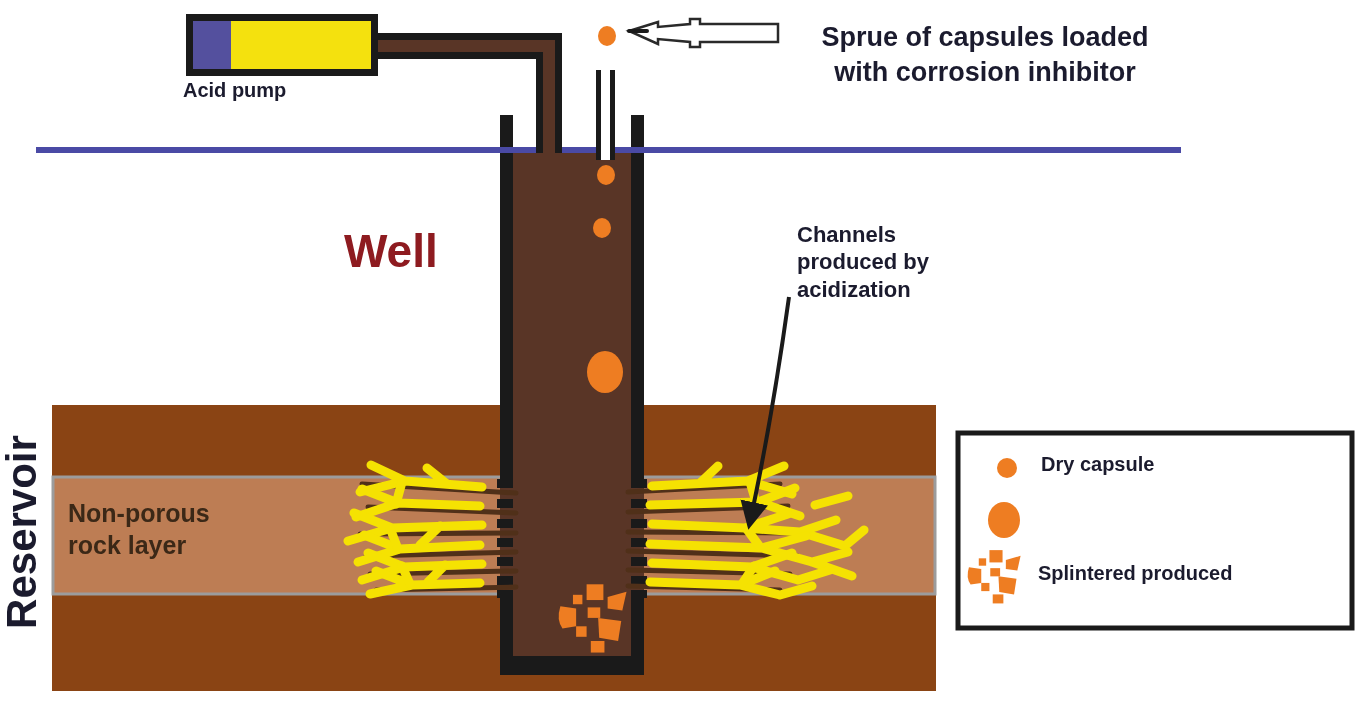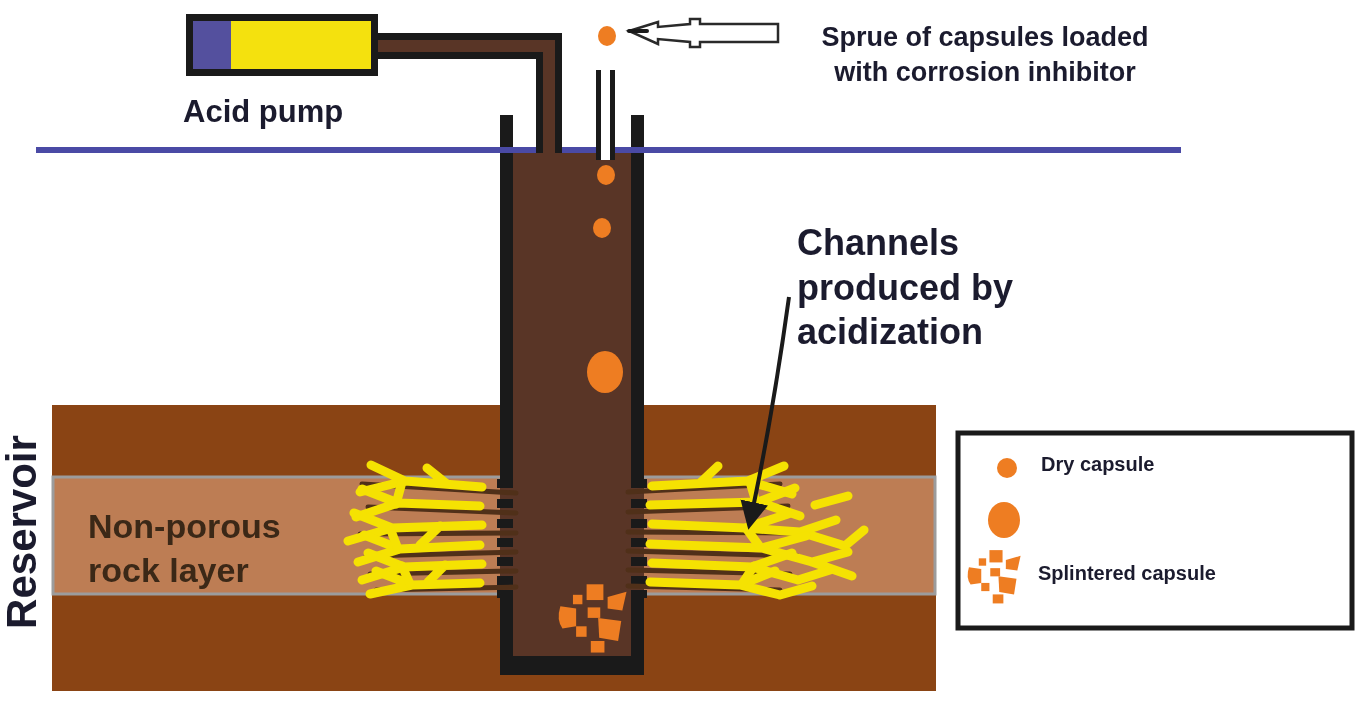--- a/index.html
+++ b/index.html
@@ -3,26 +3,26 @@
 <meta charset="utf-8">
 <style>
   html,body{margin:0;padding:0;}
   body{
     width:1358px;height:704px;position:relative;background:#ffffff;
     font-family:"Liberation Sans", sans-serif;overflow:hidden;
   }
   #stage{position:absolute;left:0;top:0;width:1358px;height:704px;}
   svg{position:absolute;left:0;top:0;}
   .lbl{position:absolute;font-weight:bold;color:var(--label-dark);white-space:pre-line;}
-  .lbl-acid{left:183px;top:94px;font-size:31px;}
+  .lbl-acid{left:183px;top:79px;font-size:20px;}
   .lbl-well{left:344px;top:224px;font-size:46px;color:var(--well-text);}
   .lbl-reservoir{left:-103px;top:508px;width:250px;text-align:center;font-size:42px;
       transform:rotate(-90deg);}
-  .lbl-nonporous{left:88px;top:497px;font-size:34px;line-height:1.28;color:var(--rock-label);margin-top:8px;}
-  .lbl-channels{left:797px;top:221px;font-size:36px;line-height:1.24;}
+  .lbl-nonporous{left:68px;top:497px;font-size:25px;line-height:1.28;color:var(--rock-label);}
+  .lbl-channels{left:797px;top:221px;font-size:22px;line-height:1.24;}
   .lbl-sprue{left:778px;top:4px;width:414px;text-align:center;font-size:27px;line-height:1.3;margin-top:16px;}
   .lbl-legend{font-size:20px;}
   .lbl-legend.l1{left:1041px;top:453px;}
   .lbl-legend.l2{left:1041px;top:504px;}
   .lbl-legend.l3{left:1038px;top:562px;}
 
   
   .f-resv{fill:var(--reservoir-brown);}
   .f-band{fill:var(--porous-tan);stroke:var(--band-border);stroke-width:3px;}
   .f-well{fill:var(--well-brown);}
@@ -166,24 +166,25 @@
     <rect class="legend-box" x="958" y="433" width="394" height="195"></rect>
     <g class="f-org">
       <ellipse cx="1007" cy="468" rx="10" ry="10"></ellipse>
       <ellipse cx="1004" cy="520" rx="16" ry="18"></ellipse>
       <use href="#splinter-shape" transform="translate(996,578) scale(0.82)"></use>
     </g>
   </g>
 </svg>
 
 <div class="lbl lbl-acid">Acid pump</div>
+<div class="lbl lbl-well">Well</div>
 <div class="lbl lbl-reservoir">Reservoir</div>
 <div class="lbl lbl-nonporous">Non-porous
 rock layer</div>
 <div class="lbl lbl-channels">Channels
 produced by
 acidization</div>
 <div class="lbl lbl-sprue">Sprue of capsules loaded
 with corrosion inhibitor</div>
 <div class="lbl lbl-legend l1">Dry capsule</div>
-<div class="lbl lbl-legend l3">Splintered capsule</div>
+<div class="lbl lbl-legend l3">Splintered produced</div>
 
 </div>
 
 </body></html>

